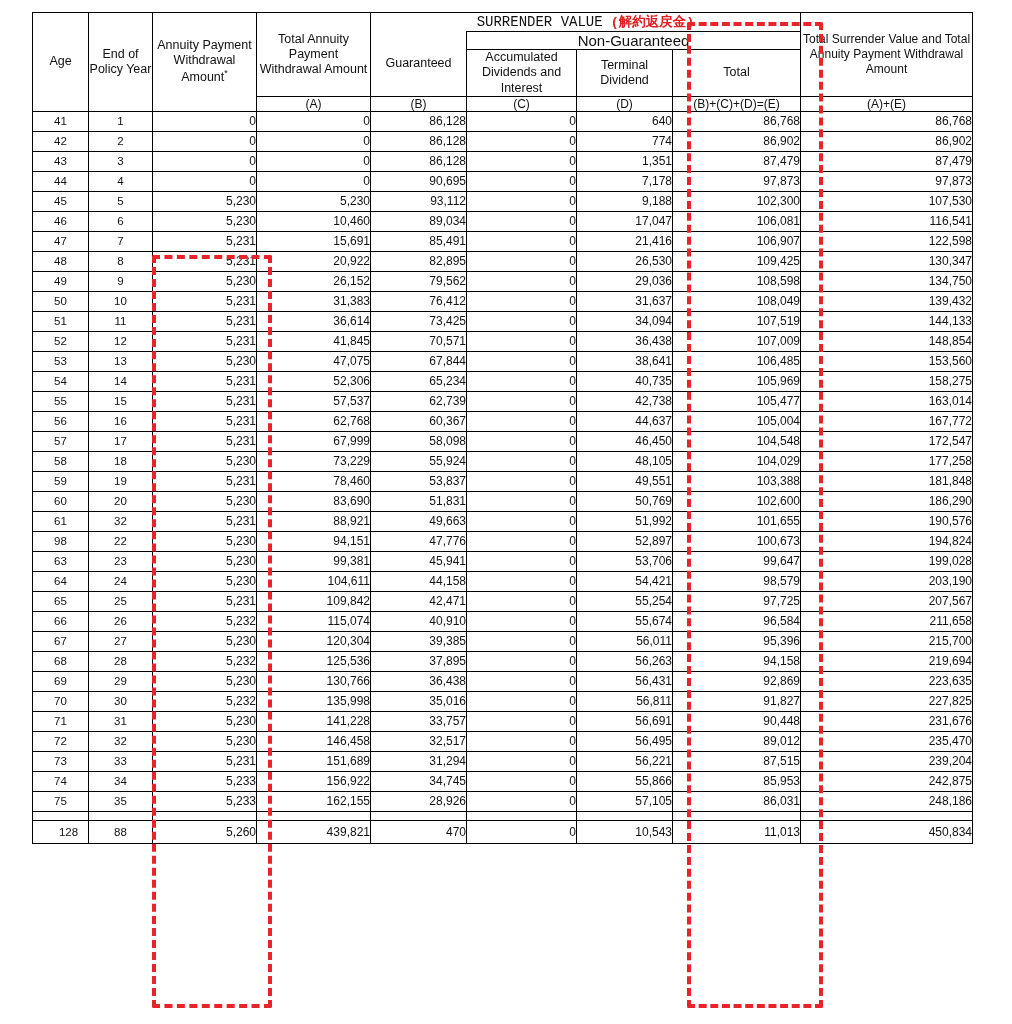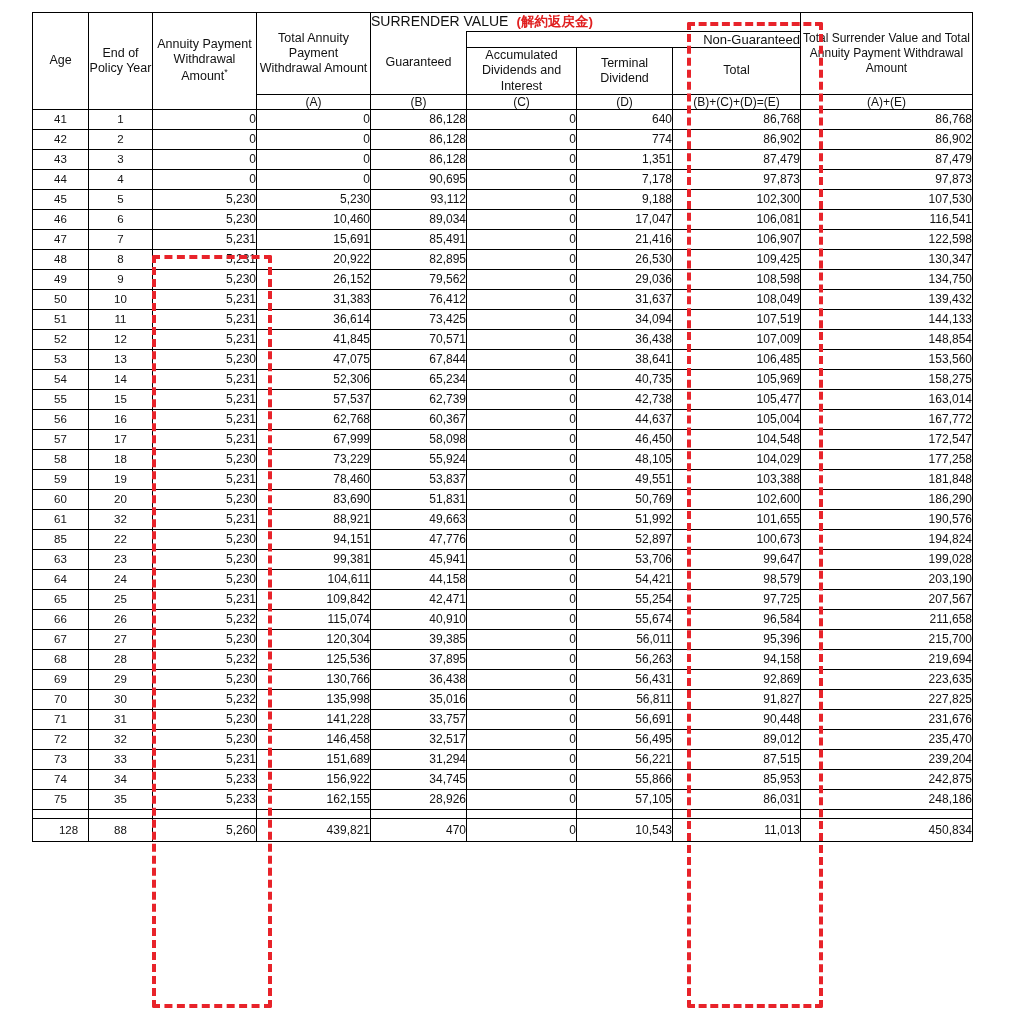--- a/index.html
+++ b/index.html
@@ -37,35 +37,37 @@
   
   .hdr {
     text-align: center;
     font-weight: bold;
     font-size: 12.5px;
     line-height: 1.22;
     padding: 3px 2px;
   }
   .hdr.small { font-size: 12px; }
   .sv-title {
+    text-align: center;
     font-weight: bold;
     font-size: 14px;
     padding: 6px 2px 5px 2px;
     border-bottom: none !important;
+    font-family: Liberation Mono, monospace;
   }
   .sv-jp {
     color: #e02020;
     font-weight: bold;
     font-size: 13.5px;
     margin-left: 8px;
   }
   .nong {
-    text-align: right;
+    text-align: center;
     font-weight: bold;
-    font-size: 13px;
+    font-size: 15px;
     padding: 4px 2px;
   }
   .code {
     text-align: center;
     font-weight: bold;
     font-size: 12px;
     padding-bottom: 4px;
   }
   .hdr-bot-not { border-top: none !important; }
   
@@ -379,21 +381,21 @@
           <td class="ctr">32</td>
           <td class="num">5,231</td>
           <td class="num">88,921</td>
           <td class="num">49,663</td>
           <td class="num">0</td>
           <td class="num">51,992</td>
           <td class="num">101,655</td>
           <td class="num">190,576</td>
         </tr>
         <tr>
-          <td class="ctr">85</td>
+          <td class="ctr">98</td>
           <td class="ctr">22</td>
           <td class="num">5,230</td>
           <td class="num">94,151</td>
           <td class="num">47,776</td>
           <td class="num">0</td>
           <td class="num">52,897</td>
           <td class="num">100,673</td>
           <td class="num">194,824</td>
         </tr>
         <tr>

